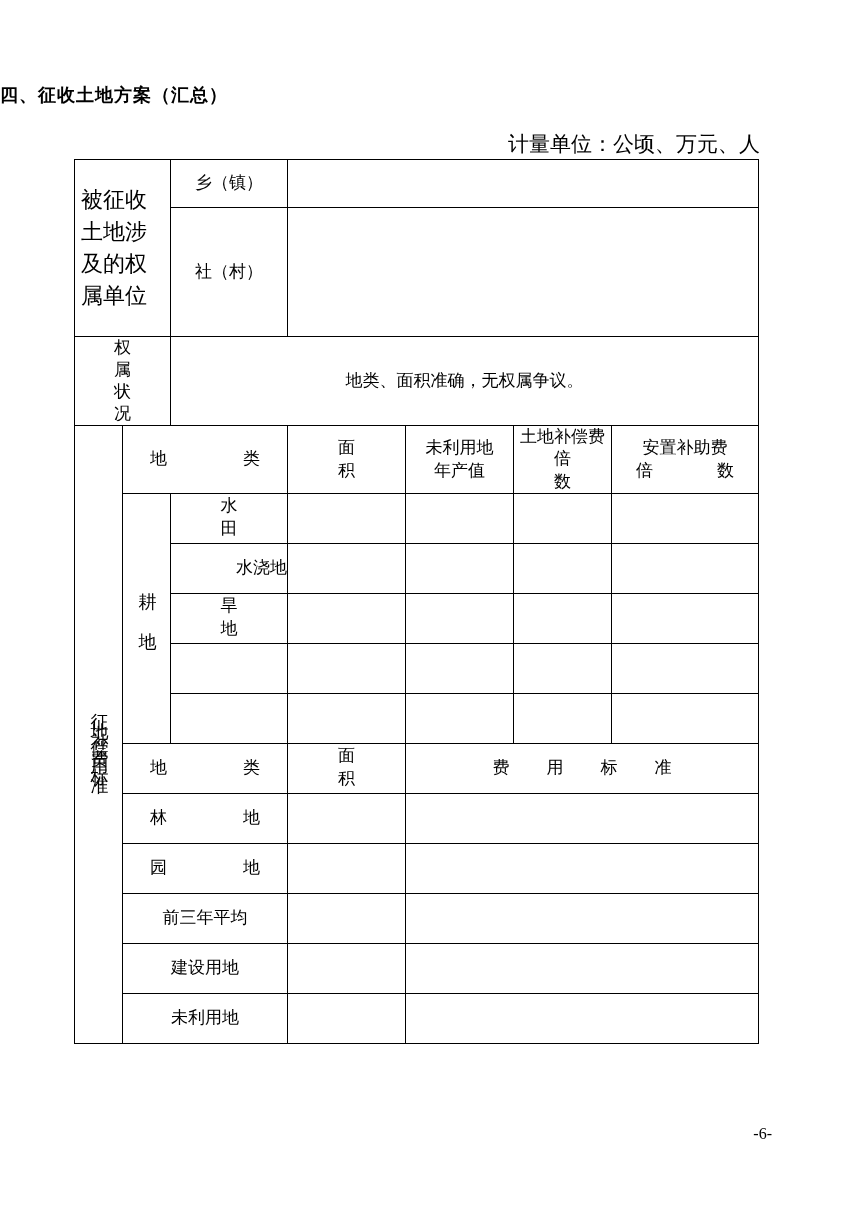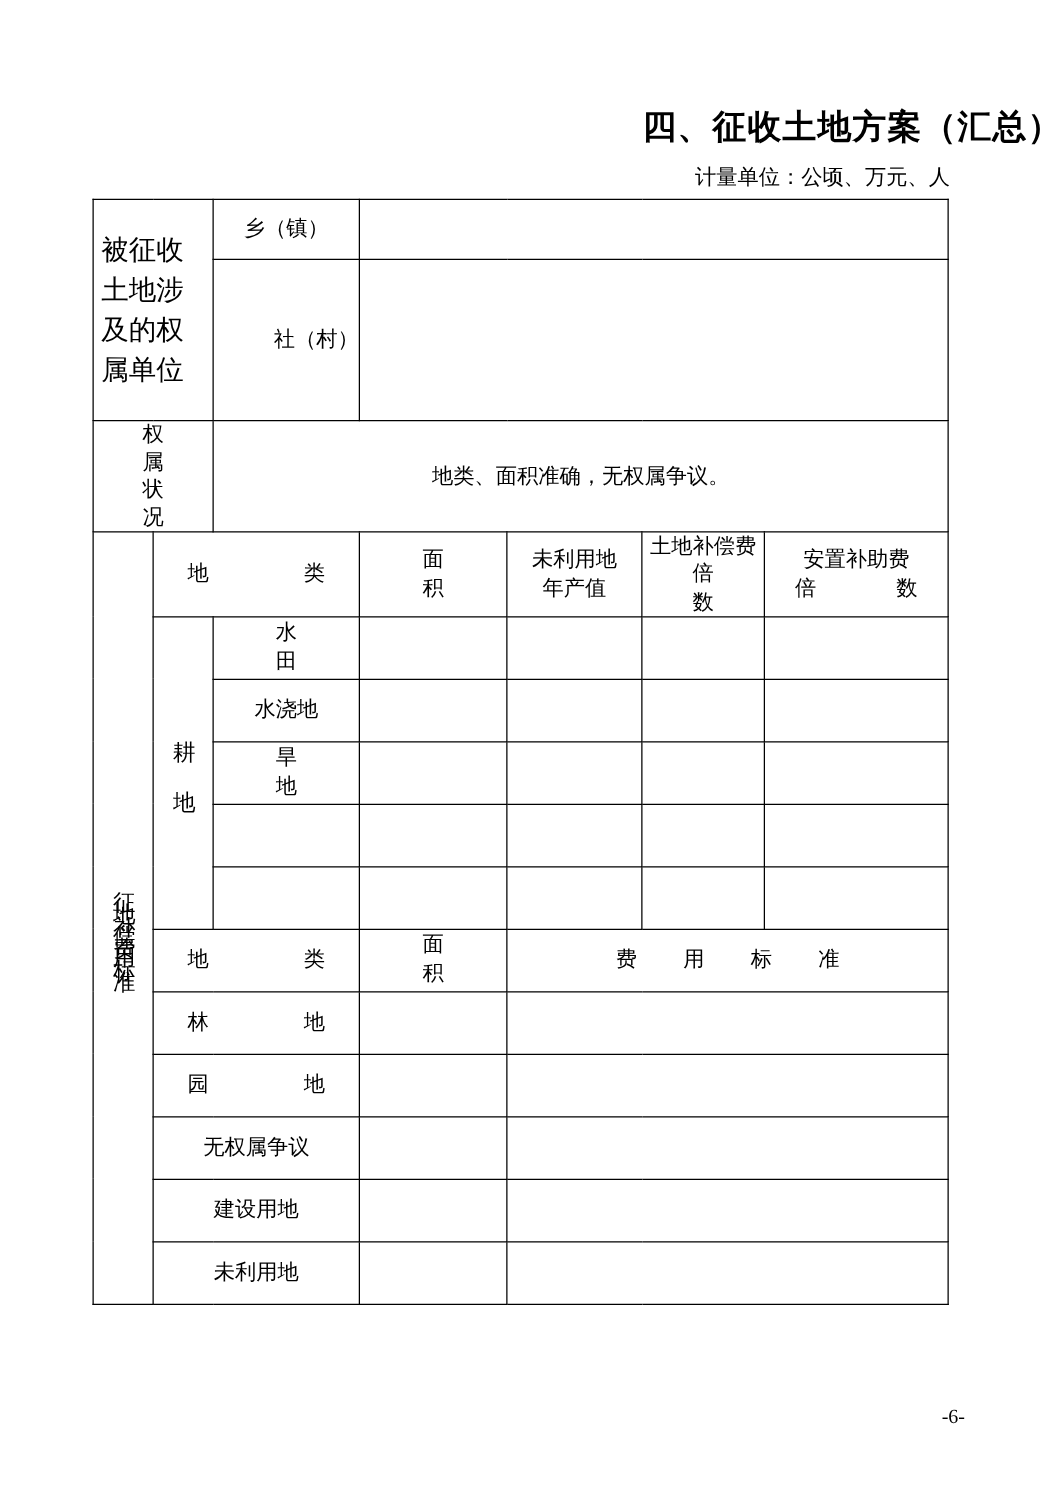--- a/index.html
+++ b/index.html
@@ -22,32 +22,32 @@
     width: 850px;
     height: 1207px;
   }
 
   
   .doc-title {
     position: absolute;
     left: 0;
     top: 83px;
     width: 850px;
-    text-align: right;
-    font-size: 27px;
+    text-align: left;
+    font-size: 18px;
     font-weight: bold;
     letter-spacing: 1px;
     font-family: "Liberation Serif", "DejaVu Serif", serif;
   }
 
   .unit-line {
     position: absolute;
     right: 90px;
     top: 130px;
-    font-size: 17px;
+    font-size: 21px;
     font-family: Liberation Mono, monospace;
   }
 
   
   .tbl-wrap {
     position: absolute;
     left: 74px;
     top: 159px;
     width: 684px;
   }
@@ -154,21 +154,21 @@
           </td>
           <td style="height:47px;margin-left:10px;">
             <span>乡（镇）</span>
           </td>
           <td colspan="4">
             <span></span>
           </td>
         </tr>
 
         <tr>
-          <td style="height:128px;text-align:right;">
+          <td style="height:128px;">
             <span>社（村）</span>
           </td>
           <td colspan="4">
             <span></span>
           </td>
         </tr>
 
         <tr>
           <td colspan="2" style="height:46px;">
             <span class="two-line sp-wide">权　　属</span>
@@ -222,21 +222,21 @@
           </td>
           <td>
             <span></span>
           </td>
           <td>
             <span></span>
           </td>
         </tr>
 
         <tr>
-          <td style="height:49px;">
+          <td style="height:49px;text-align:right;">
             <span>水浇地</span>
           </td>
           <td>
             <span></span>
           </td>
           <td>
             <span></span>
           </td>
           <td>
             <span></span>
@@ -331,21 +331,21 @@
           <td>
             <span></span>
           </td>
           <td colspan="3">
             <span></span>
           </td>
         </tr>
 
         <tr>
           <td colspan="2" style="height:49px;">
-            <span>无权属争议</span>
+            <span>前三年平均</span>
           </td>
           <td>
             <span></span>
           </td>
           <td colspan="3">
             <span></span>
           </td>
         </tr>
 
         <tr>

